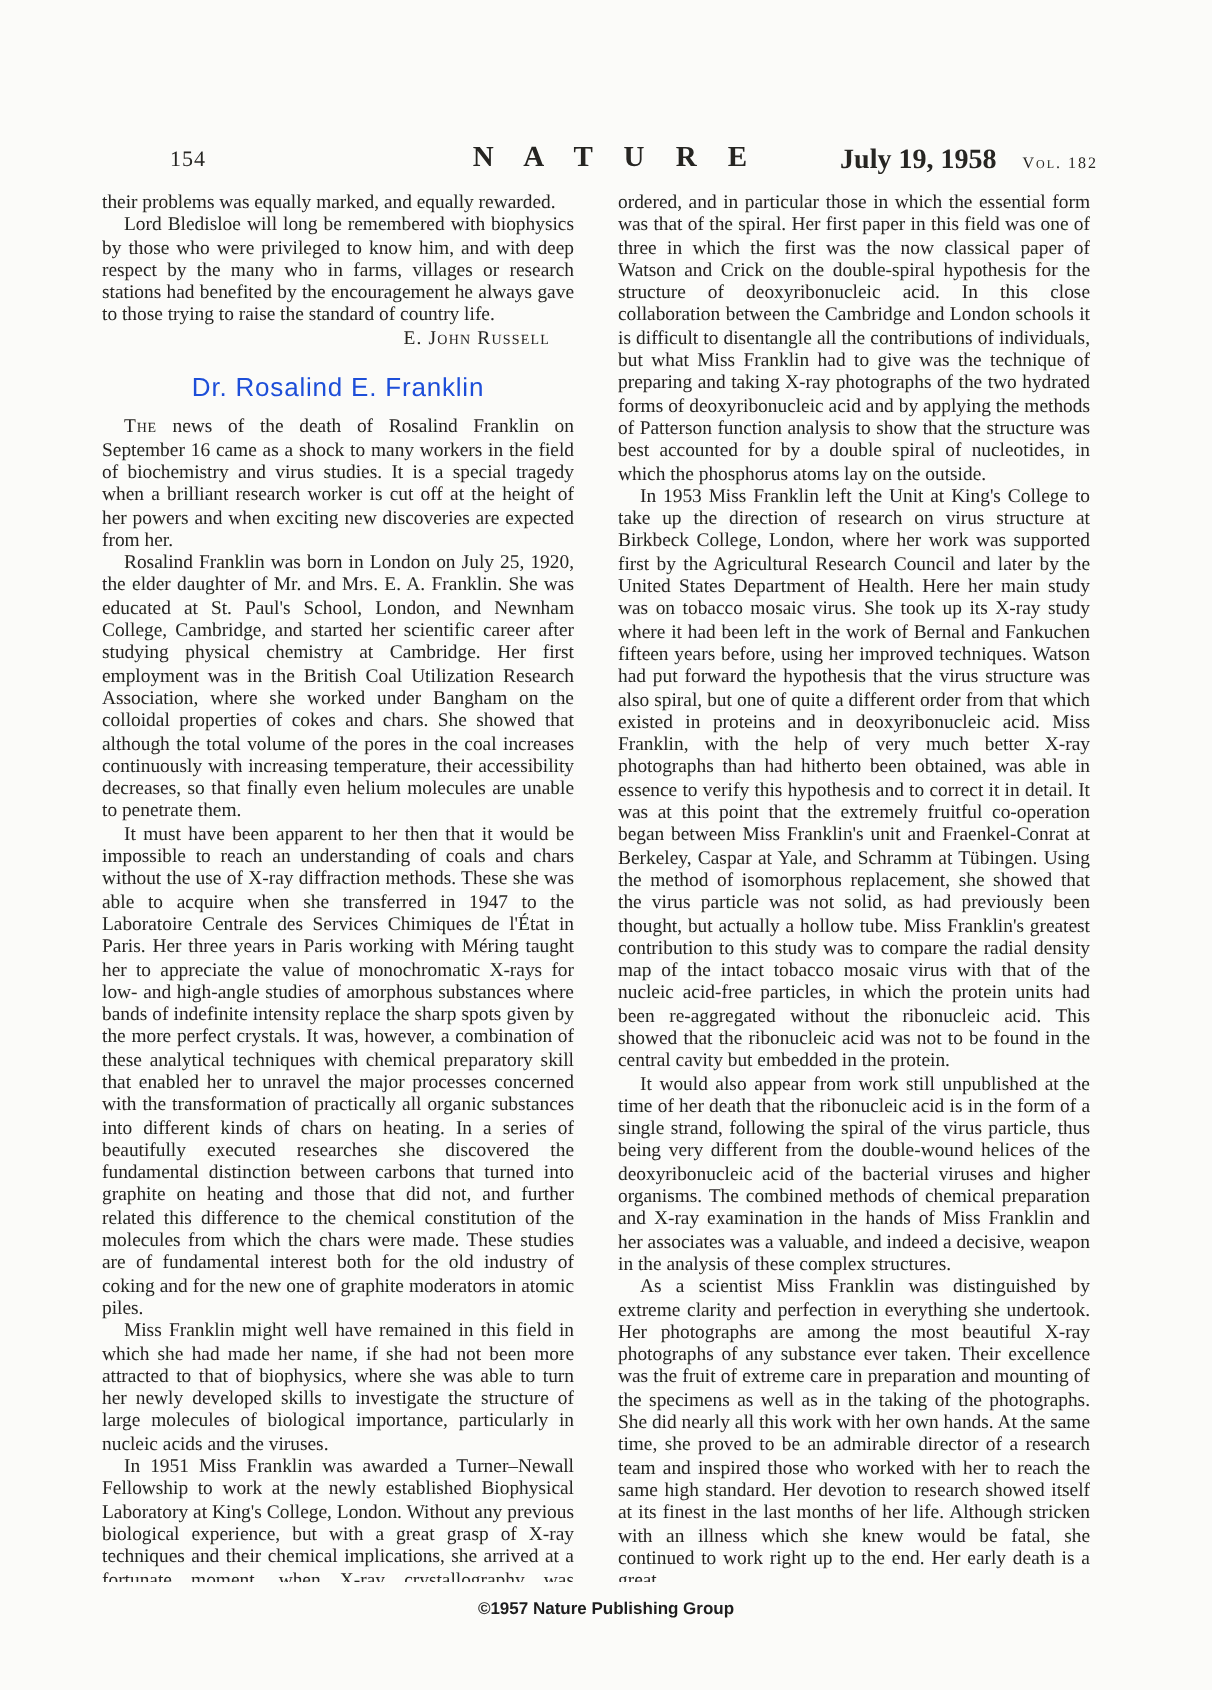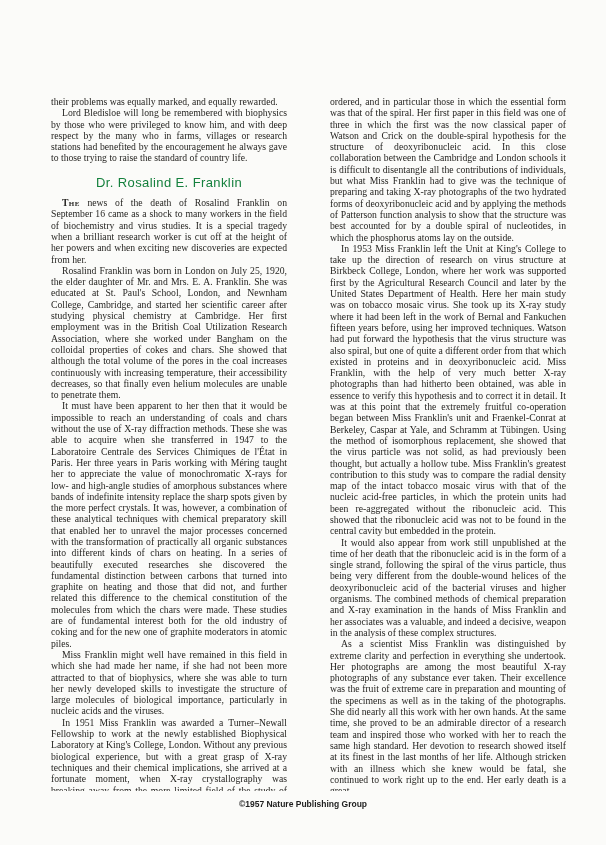--- a/index.html
+++ b/index.html
@@ -18,40 +18,49 @@
   .journal-name{position:absolute;left:0;right:0;top:0;text-align:center;
     font-size:14.5px;font-weight:bold;letter-spacing:6px;}
   .issue-info{position:absolute;right:0;top:0;white-space:nowrap;}
   .issue-date{font-size:14px;font-weight:bold;}
   .issue-vol{font-size:8px;font-variant:small-caps;letter-spacing:1px;margin-left:9px;}
   
   .col{position:absolute;top:96px;width:236px;height:695px;overflow:hidden;
     font-family:"Liberation Serif",serif;font-size:9.7px;line-height:11.3px;
     text-align:justify;hyphens:auto;-webkit-hyphens:auto;}
   .col-left{left:51px;}
-  .col-right{left:330px;}
+  .col-right{left:309px;}
   .col p{margin:0;text-indent:11px;}
   .col p.no-indent{text-indent:0;}
-  .lead-word{font-variant:small-caps;letter-spacing:.4px;font-weight:bold;}
+  .lead-word{font-variant:small-caps;letter-spacing:.4px;}
   .signature{text-align:right;font-variant:small-caps;letter-spacing:.6px;padding-right:12px;}
   .obit-title{font-family:"Liberation Sans",sans-serif;font-size:13px;font-weight:500;
-    letter-spacing:.4px;text-align:center;margin:13px 0 9px;color:#15803d;}
+    letter-spacing:.4px;text-align:center;margin:13px 0 9px;color:#1d4ed8;}
   
   .page-footer{position:absolute;left:0;right:0;top:799px;text-align:center;
     font-family:"Liberation Sans",sans-serif;font-weight:bold;font-size:8.5px;color:#1e1e1e;}
 </style>
 </head>
 <body>
 
 <div class="page">
 
+  <div class="running-head">
+    <span class="page-number">154</span>
+    <span class="journal-name">N A T U R E</span>
+    <span class="issue-info">
+      <span class="issue-date">July 19, 1958</span>
+      <span class="issue-vol">Vol. 182</span>
+    </span>
+  </div>
 
   <div class="col col-left">
     <p class="no-indent">their problems was equally marked, and equally rewarded.</p>
     <p>Lord Bledisloe will long be remembered with biophysics by those who were privileged to know him, and with deep respect by the many who in farms, villages or research stations had benefited by the encouragement he always gave to those trying to raise the standard of country life.</p>
+    <div class="signature">E. John Russell</div>
 
     <h2 class="obit-title">Dr. Rosalind E. Franklin</h2>
 
     <p><span class="lead-word">The</span><span> news of the death of Rosalind Franklin on September 16 came as a shock to many workers in the field of biochemistry and virus studies. It is a special tragedy when a brilliant research worker is cut off at the height of her powers and when exciting new discoveries are expected from her.</span></p>
     <p>Rosalind Franklin was born in London on July 25, 1920, the elder daughter of Mr. and Mrs. E. A. Franklin. She was educated at St. Paul's School, London, and Newnham College, Cambridge, and started her scientific career after studying physical chemistry at Cambridge. Her first employment was in the British Coal Utilization Research Association, where she worked under Bangham on the colloidal properties of cokes and chars. She showed that although the total volume of the pores in the coal increases continuously with increasing temperature, their accessibility decreases, so that finally even helium molecules are unable to penetrate them.</p>
     <p>It must have been apparent to her then that it would be impossible to reach an understanding of coals and chars without the use of X-ray diffraction methods. These she was able to acquire when she transferred in 1947 to the Laboratoire Centrale des Services Chimiques de l'État in Paris. Her three years in Paris working with Méring taught her to appreciate the value of monochromatic X-rays for low- and high-angle studies of amorphous substances where bands of indefinite intensity replace the sharp spots given by the more perfect crystals. It was, however, a combination of these analytical techniques with chemical preparatory skill that enabled her to unravel the major processes concerned with the transformation of practically all organic substances into different kinds of chars on heating. In a series of beautifully executed researches she discovered the fundamental distinction between carbons that turned into graphite on heating and those that did not, and further related this difference to the chemical constitution of the molecules from which the chars were made. These studies are of fundamental interest both for the old industry of coking and for the new one of graphite moderators in atomic piles.</p>
     <p>Miss Franklin might well have remained in this field in which she had made her name, if she had not been more attracted to that of biophysics, where she was able to turn her newly developed skills to investigate the structure of large molecules of biological importance, particularly in nucleic acids and the viruses.</p>
     <p>In 1951 Miss Franklin was awarded a Turner–Newall Fellowship to work at the newly established Biophysical Laboratory at King's College, London. Without any previous biological experience, but with a great grasp of X-ray techniques and their chemical implications, she arrived at a fortunate moment, when X-ray crystallography was breaking away from the more limited field of the study of regular crystals to those in which the molecules were only partially</p>
   </div>
 

